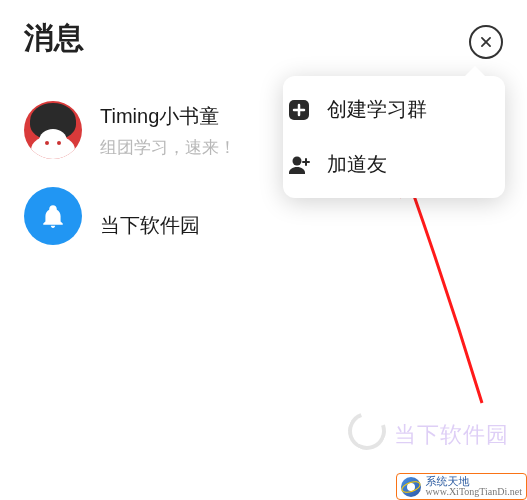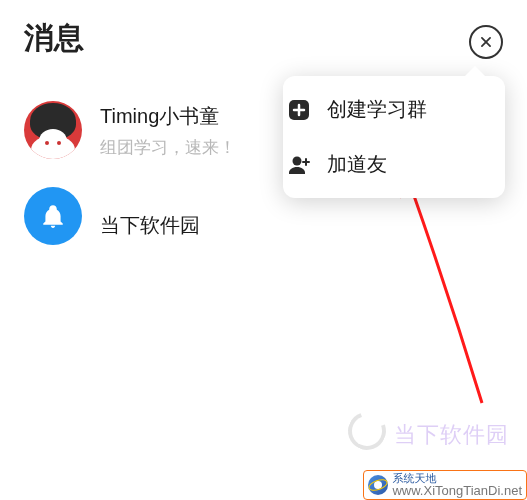--- a/index.html
+++ b/index.html
@@ -234,21 +234,21 @@
     }
     .footer-badge-orbit {
       position: absolute;
       width: 20px;
       height: 10px;
       border: 1px solid #ffcc00;
       border-radius: 50%;
       transform: rotate(-20deg);
     }
     .footer-badge-text { color: #2a5aa0; line-height: 1; }
-    .footer-badge-text div:last-child { color: #777; font-size: 13px; }
+    .footer-badge-text div:last-child { color: #777; font-size: 10px; font-family: Liberation Serif, serif; }
   </style>
 </head>
 <body>
 
 <div class="container">
   <div class="header">
     <h1 class="page-title">消息</h1>
     <button class="close-btn">
       <svg viewBox="0 0 24 24" fill="none" stroke="#333" stroke-width="3" stroke-linecap="round">
           <line x1="5" y1="5" x2="19" y2="19"></line>

